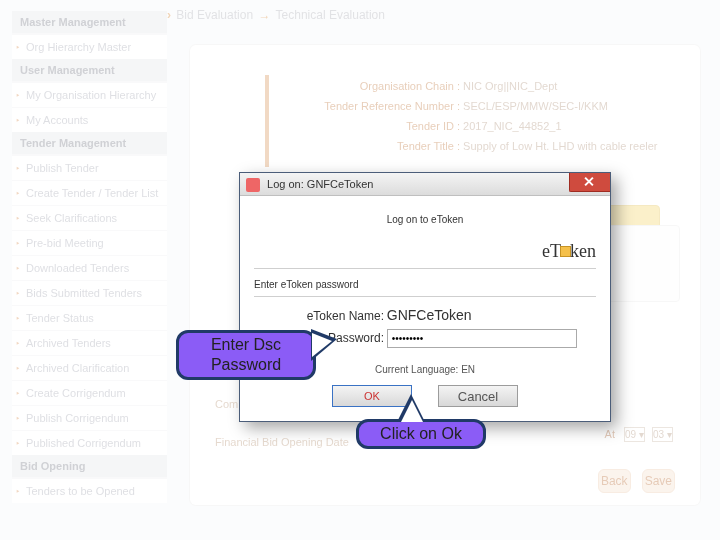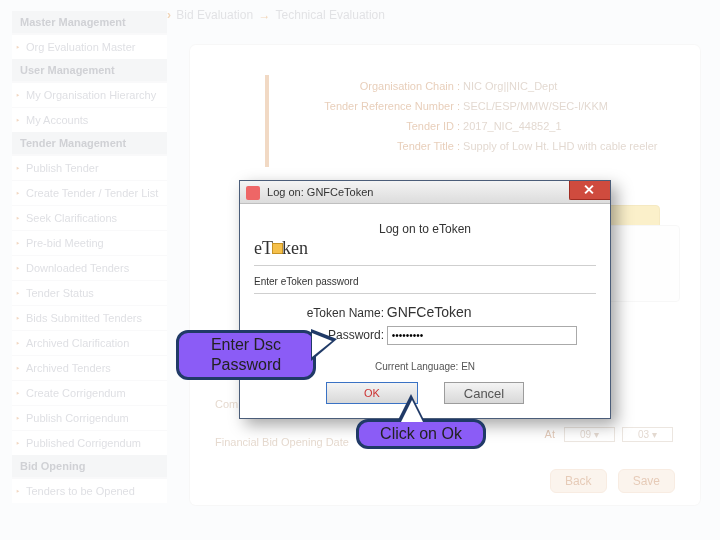--- a/index.html
+++ b/index.html
@@ -28,47 +28,47 @@
 
   .lower { position:absolute; left:25px; right:25px; bottom:12px; height:95px; font-size:11px; color:#c6ab93; }
   .lower .row { height:28px; }
   .lower .lbl2 { display:inline-block; width:175px; }
   .star { color:#e66; margin-left:2px; }
   .attach { position:absolute; right:95px; top:-2px; }
   .attach a { color:#8aa4d4; border:1px solid #d6d6d6; padding:1px 4px; background:#fff; font-size:10px; text-decoration:underline; }
   .attach .mini { display:inline-block; width:18px; height:18px; border:1px solid #d6d6d6; margin-left:4px; vertical-align:middle; background:#fff; position:relative; }
   .attach .mini svg { position:absolute; left:2px; top:2px; }
 
-  .sel { border:1px solid #d6c8bb; background:#fff; padding:1px 15px; color:#c0aa98; font-size:10px; margin:0 2px; }
-  .btn { display:inline-block; padding:4px 14px; border-radius:6px; color:#c78c61; background:#f7e6d7; border:1px solid #efd5be; font-size:12px; }
+  .sel { border:1px solid #d6c8bb; background:#fff; padding:1px 0; color:#c0aa98; font-size:10px; margin:0 2px; }
+  .btn { display:inline-block; padding:4px 2px; border-radius:6px; color:#c78c61; background:#f7e6d7; border:1px solid #efd5be; font-size:12px; }
   .btns { position:absolute; right:0; bottom:0; }
   .right-sel { position:absolute; right:0; top:30px; }
   .right-sel .at { color:#c08b66; margin-right:4px; }
 
   
   
-  .dlg { position:absolute; left:239px; top:180px; width:370px; background:#fff; border:1px solid #4b5d79; box-shadow:6px 6px 15px rgba(0,0,0,.35); z-index:10; }
+  .dlg { position:absolute; left:239px; top:172px; width:370px; background:#fff; border:1px solid #4b5d79; box-shadow:6px 6px 15px rgba(0,0,0,.35); z-index:10; }
   .dlg-title { height:22px; background:linear-gradient(#f4f4f4,#dcdcdc); font-size:11px; color:#333; padding:0 6px; line-height:22px; position:relative; border-bottom:1px solid #bfbfbf; }
   .dlg-title .tico { display:inline-block; width:14px; height:14px; background:#e66; border-radius:2px; vertical-align:middle; margin-right:4px; }
   .dlg-close { position:absolute; right:0; top:0; width:40px; height:18px; background:#cf4b3e; border:1px solid #9f2c22; border-top:none; border-right:none; border-bottom-left-radius:2px; }
   .dlg-close::before, .dlg-close::after { content:""; position:absolute; left:18px; top:3px; width:2px; height:11px; background:#fff; }
   .dlg-close::before { transform:rotate(45deg); }
   .dlg-close::after  { transform:rotate(-45deg); }
   .dlg-body { padding:8px 14px 14px; font-size:10px; color:#333; }
-  .dlg-sub { text-align:center; margin:10px 0 2px; font-size:12px; }
-  .brand { text-align:left; font-size:18px; font-family:"Times New Roman",serif; margin-bottom:6px; }
+  .dlg-sub { text-align:center; margin:10px 0 16px; font-size:10px; }
+  .brand { text-align:right; font-size:18px; font-family:"Times New Roman",serif; margin-bottom:6px; }
   .brand .sq { display:inline-block; width:9px; height:9px; background:#f5c04a; border:1px solid #c79324; vertical-align:baseline; margin:0 -1px; }
   .dlg hr { border:none; border-top:1px solid #cfcfcf; margin:6px 0 10px; }
   .dlg .lab { display:inline-block; width:130px; text-align:right; font-size:12px; color:#333; }
   .dlg .dval { color:#333; font-size:14px; }
   .dlg .frow { margin:6px 0; }
   .dlg input[type=password] { width:180px; height:17px; border:1px solid #aaa; font-size:10px; padding:0 4px; }
   .dlg .langline { text-align:center; font-size:10px; color:#555; margin:16px 0 10px; }
   .dlg .dlg-btns { display:flex; justify-content:center; gap:26px; }
-  .dlg .ok { background:linear-gradient(#f4f4f4,#d8d8d8); border:1px solid #3a72c4; color:#c33; width:92px; height:22px; font-size:11px; cursor:pointer; }
+  .dlg .ok { background:linear-gradient(#f4f4f4,#d8d8d8); border:1px solid #3a72c4; color:#c33; width:80px; height:22px; font-size:11px; cursor:pointer; }
   .dlg .cancel { background:linear-gradient(#f4f4f4,#d8d8d8); border:1px solid #9c9c9c; color:#555; width:80px; height:22px; font-size:13px; cursor:pointer; }
   .prompt { font-size:10px; color:#333; margin:0 0 6px 0; }
 
   
   .callout { position:absolute; z-index:12; background:#8b5cf6; border:3px solid #203a67; border-radius:12px; font-size:16px; color:#222; text-align:center; padding:2px 12px; line-height:1.25; font-family:Arial, sans-serif; }
   .callout .pointer { position:absolute; width:0; height:0; }
   .c1 { left:176px; top:330px; width:110px; }
   .c1 .pointer { right:-24px; top:-4px; border-left:26px solid #203a67; border-top:10px solid transparent; border-bottom:22px solid transparent; }
   .c1 .pointer::after { content:""; position:absolute; right:5px; top:-6px; border-left:20px solid #fff; border-top:8px solid transparent; border-bottom:16px solid transparent; }
   .c2 { left:356px; top:419px; width:100px; }
@@ -78,36 +78,36 @@
   
   .fade { position:absolute; inset:0; background:rgba(255,255,255,0.55); pointer-events:none; z-index:5; }
 </style>
 </head>
 <body>
 
 <div id="app">
 
   <div class="sidebar">
     <div class="side-section-hdr">Master Management</div>
-    <div class="side-item">Org Evaluation Master</div>
+    <div class="side-item">Org Hierarchy Master</div>
 
     <div class="side-section-hdr">User Management</div>
     <div class="side-item">My Organisation Hierarchy</div>
     <div class="side-item">My Accounts</div>
 
     <div class="side-section-hdr">Tender Management</div>
     <div class="side-item">Publish Tender</div>
     <div class="side-item">Create Tender / Tender List</div>
     <div class="side-item">Seek Clarifications</div>
     <div class="side-item">Pre-bid Meeting</div>
     <div class="side-item">Downloaded Tenders</div>
+    <div class="side-item">Bids Submitted Tenders</div>
     <div class="side-item">Tender Status</div>
-    <div class="side-item">Bids Submitted Tenders</div>
+    <div class="side-item">Archived Tenders</div>
     <div class="side-item">Archived Clarification</div>
-    <div class="side-item">Archived Tenders</div>
 
     <div class="side-item">Create Corrigendum</div>
     <div class="side-item">Publish Corrigendum</div>
     <div class="side-item">Published Corrigendum</div>
 
     <div class="side-section-hdr">Bid Opening</div>
     <div class="side-item">Tenders to be Opened</div>
 
   </div>
 

